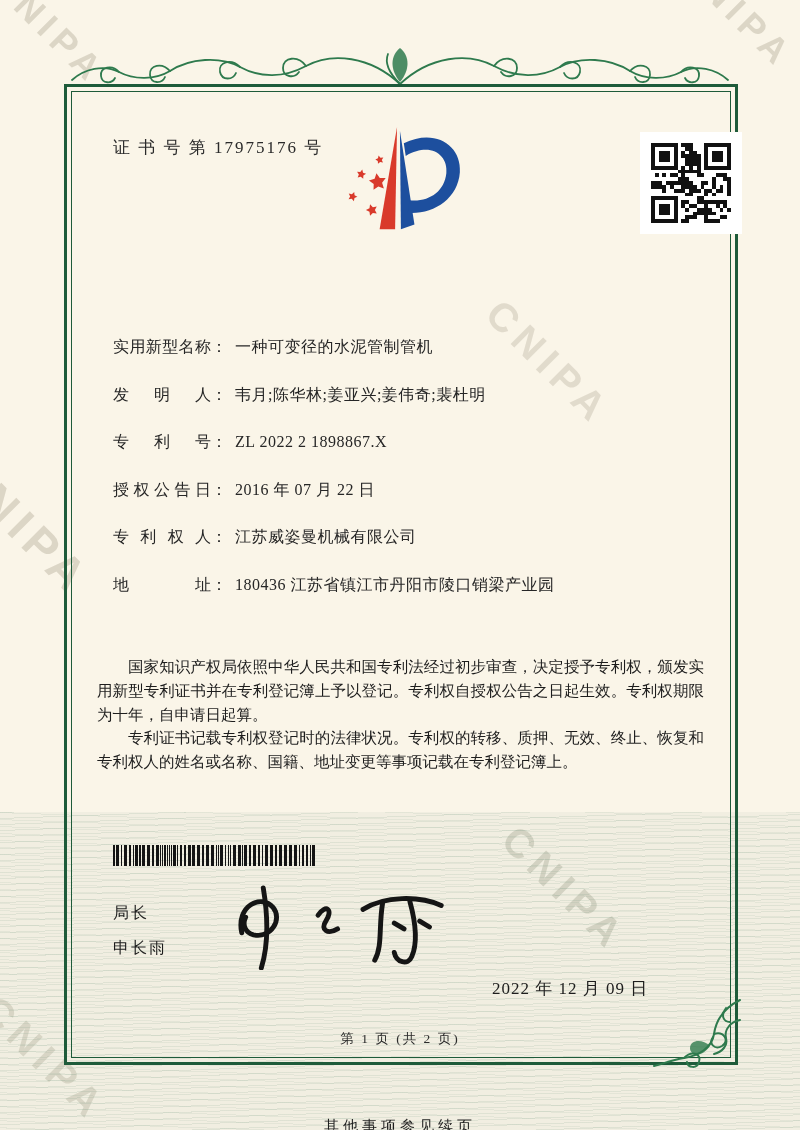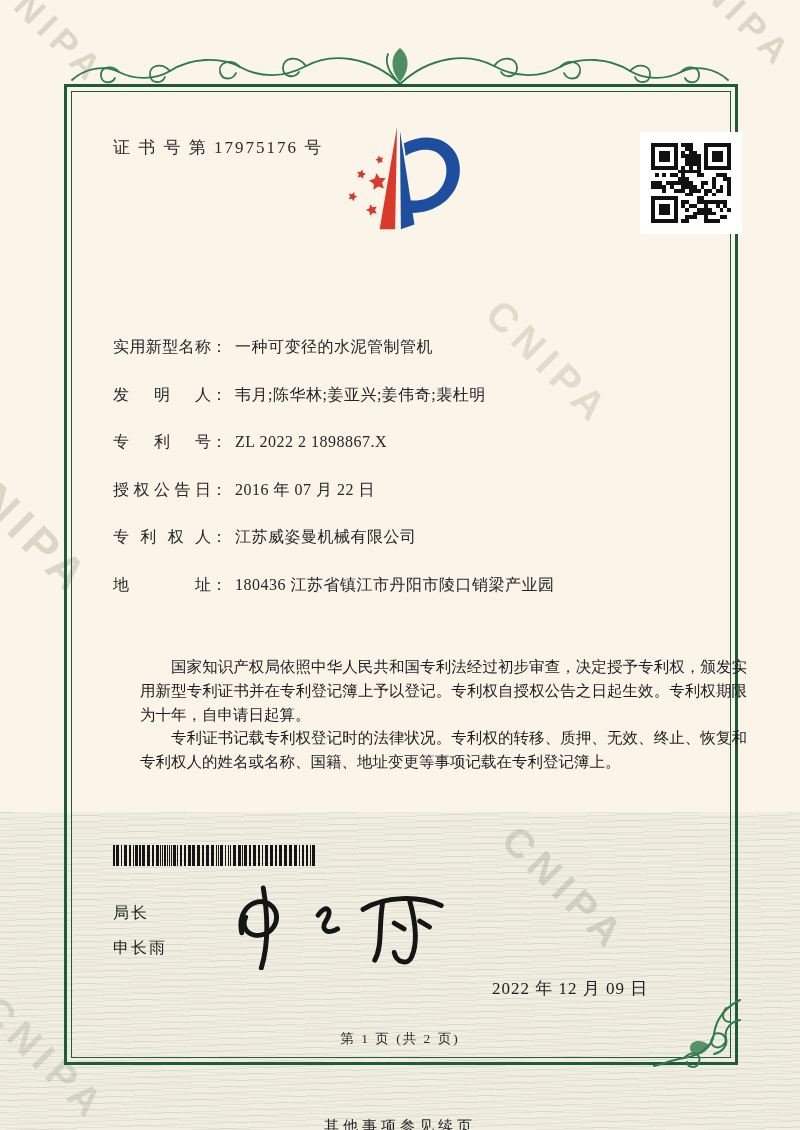--- a/index.html
+++ b/index.html
@@ -72,21 +72,21 @@
     text-align:justify;text-align-last:justify;
     vertical-align:top;
   }
   .fcolon{display:inline-block;margin-right:8px;}
   .fvalue{letter-spacing:0.5px;}
   .fgroup2{position:absolute;left:302px;top:0;}
   .fgroup2 .fcolon{margin-right:6px;}
   
   .body-text{
     position:absolute;left:97px;top:655px;width:607px;
-    font-size:15.5px;line-height:23.8px;text-align:justify;color:#1d1d1d;margin-left:43px;
+    font-size:15.5px;line-height:23.8px;text-align:justify;color:#1d1d1d;
   }
   .body-text p{margin:0;text-indent:2em;}
   
   .barcode{
     position:absolute;left:113px;top:845px;width:204px;height:21px;
     display:flex;align-items:stretch;
   }
   .barcode i{display:block;height:100%;}
   .bar{background:#141414;}
   .gap{background:transparent;}

